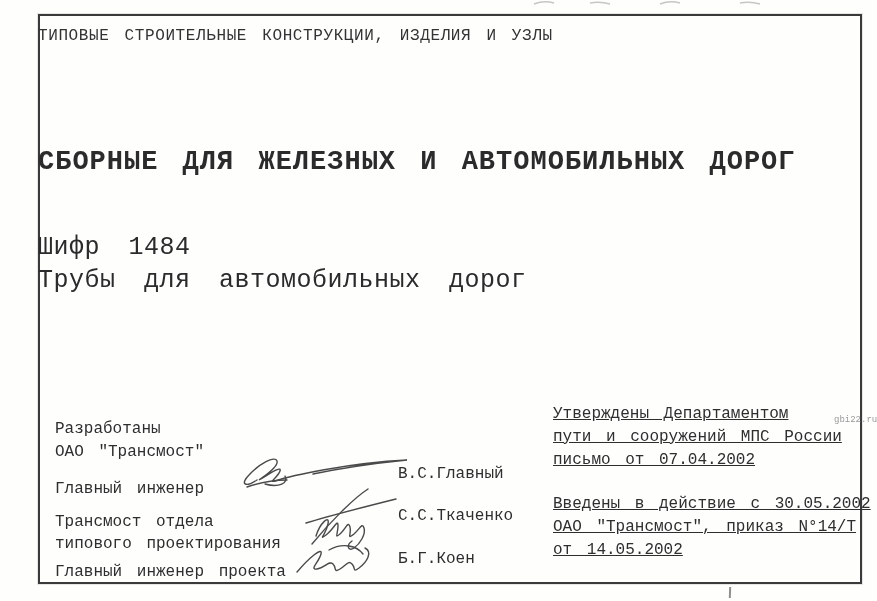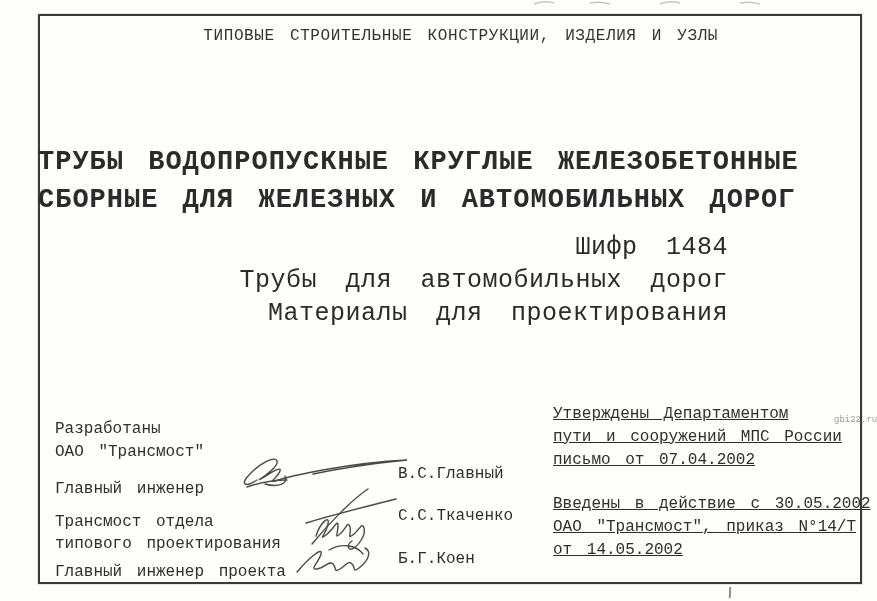--- a/index.html
+++ b/index.html
@@ -23,21 +23,21 @@
     width: 820px;
     height: 566px;
     border: 2px solid #3a3a3a;
     background: #fefefd;
     box-shadow: 0 0 0 1px rgba(60,60,60,0.12);
   }
 
   .centered-band {
     left: 38px;
     width: 680px;
-    text-align: right;
+    text-align: left;
     white-space: nowrap;
   }
 
   .doc-header {
     top: 27px;
     font-size: 16px;
     letter-spacing: 0.6px;
     word-spacing: 5px;
     color: #333;
   }
@@ -52,21 +52,20 @@
     color: #2b2b2b;
   }
 
   .subtitle-block {
     top: 231px;
     font-size: 25px;
     line-height: 33px;
     letter-spacing: 0.5px;
     word-spacing: 13px;
     color: #2b2b2b;
-    margin-left: 10px;
   }
 
   .body-text {
     font-size: 16px;
     line-height: 21px;
     word-spacing: 5px;
     white-space: nowrap;
     color: #2e2e2e;
   }
 
@@ -115,28 +114,26 @@
 <svg class="abs artifact-top" width="250" height="6" viewBox="0 0 250 6">
   <path d="M6,4 Q16,0 26,3"></path>
   <path d="M62,3 Q72,1 82,4"></path>
   <path d="M132,4 Q142,0 152,3"></path>
   <path d="M212,3 Q222,1 232,4"></path>
 </svg>
 
 <div class="abs centered-band doc-header">ТИПОВЫЕ СТРОИТЕЛЬНЫЕ КОНСТРУКЦИИ, ИЗДЕЛИЯ И УЗЛЫ</div>
 
 <div class="abs centered-band main-title">
-  <div>ТРУБЫ ВОДОПРОПУСКНЫЕ КРУГЛЫЕ ЖЕЛЕЗОБЕТОННЫЕ</div>
   <div>СБОРНЫЕ ДЛЯ ЖЕЛЕЗНЫХ И АВТОМОБИЛЬНЫХ ДОРОГ</div>
 </div>
 
 <div class="abs centered-band subtitle-block">
   <div>Шифр 1484</div>
   <div>Трубы для автомобильных дорог</div>
-  <div>Материалы для проектирования</div>
 </div>
 
 <div class="abs left-col body-text" style="top:403px">Разработаны</div>
 <div class="abs left-col body-text" style="top:426px">ОАО "Трансмост"</div>
 
 <div class="abs left-col body-text" style="top:463px">Главный инженер</div>
 <div class="abs left-col body-text" style="top:496px">Трансмост отдела</div>
 <div class="abs left-col body-text" style="top:518px">типового проектирования</div>
 <div class="abs left-col body-text" style="top:546px">Главный инженер проекта</div>
 

